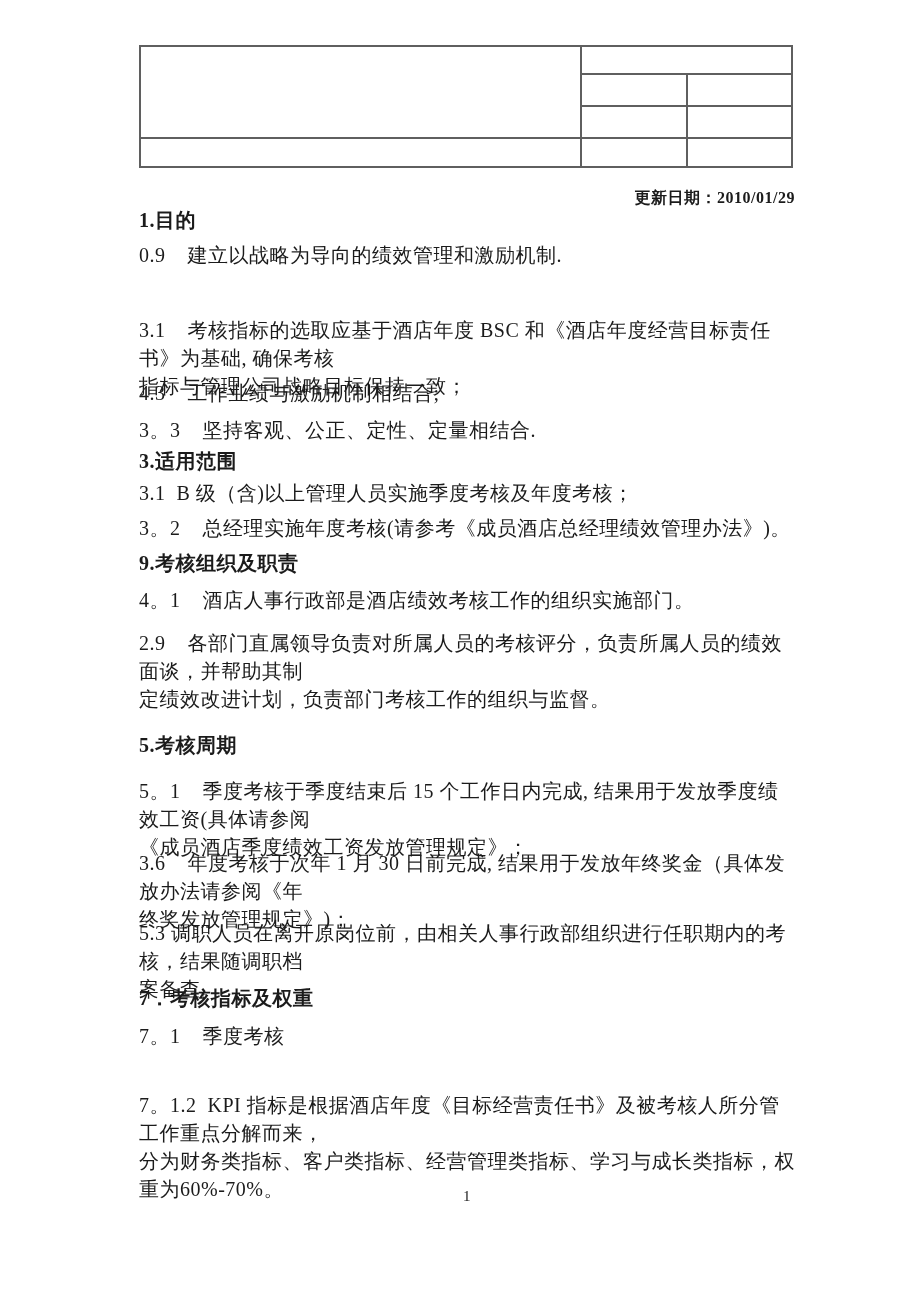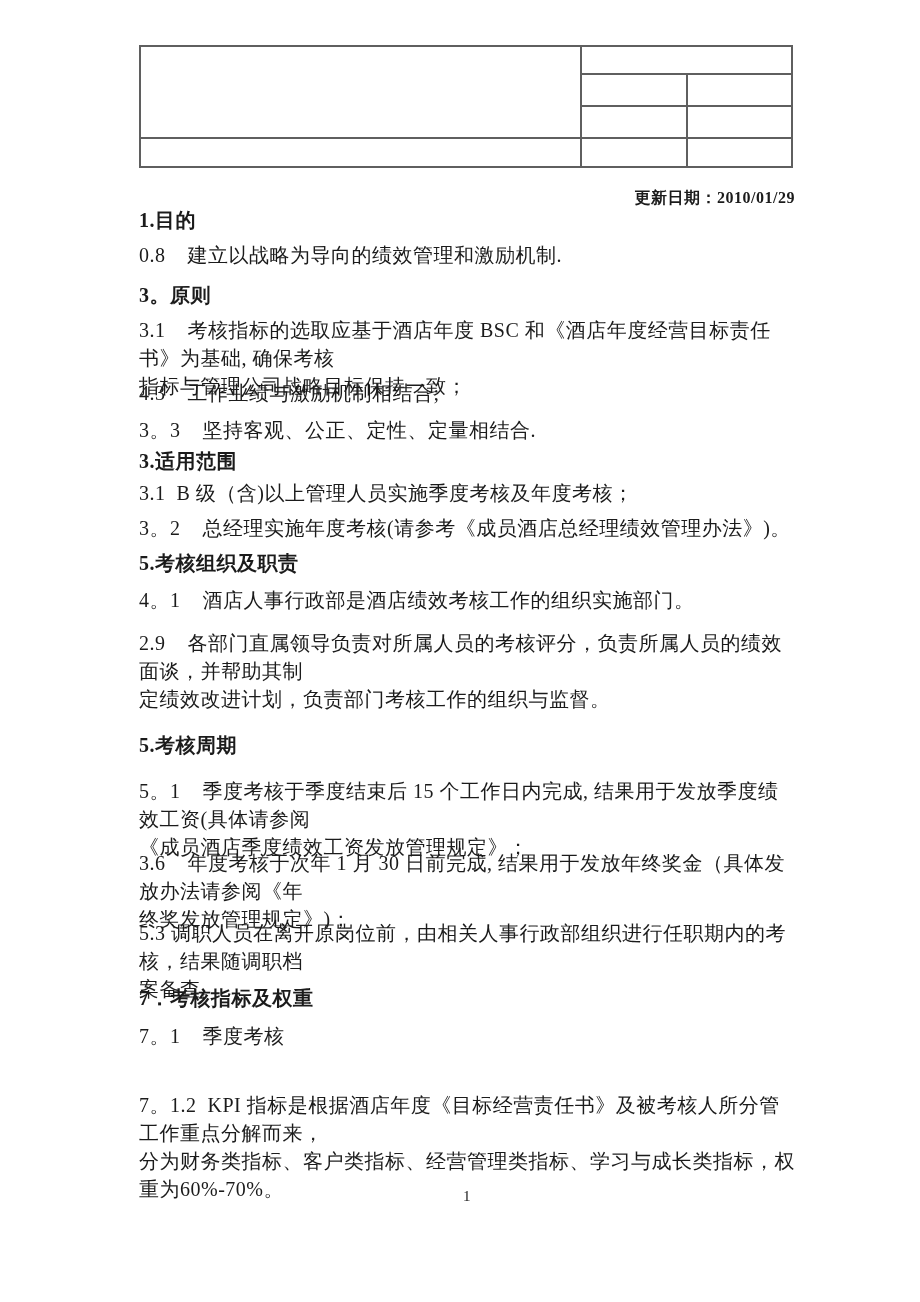--- a/index.html
+++ b/index.html
@@ -51,30 +51,29 @@
       <td></td>
       <td></td>
       <td></td>
     </tr>
   </tbody>
     </table>
 
   <p class="para bold right" style="top:184px;font-size:16px">更新日期：2010/01/29</p>
 
   <p class="para bold" style="top:206px">1.目的</p>
-  <p class="para" style="top:241px">0.8    建立以战略为导向的绩效管理和激励机制.</p>
-  <p class="para bold" style="top:281px">3。原则</p>
+  <p class="para" style="top:241px">0.9    建立以战略为导向的绩效管理和激励机制.</p>
   <p class="para" style="top:316px">3.1    考核指标的选取应基于酒店年度 BSC 和《酒店年度经营目标责任书》为基础, 确保考核
 指标与管理公司战略目标保持一致；</p>
   <p class="para" style="top:379px">4.3    工作业绩与激励机制相结合;</p>
   <p class="para" style="top:416px">3。3    坚持客观、公正、定性、定量相结合.</p>
   <p class="para bold" style="top:447px">3.适用范围</p>
   <p class="para" style="top:479px">3.1  B 级（含)以上管理人员实施季度考核及年度考核；</p>
   <p class="para" style="top:514px">3。2    总经理实施年度考核(请参考《成员酒店总经理绩效管理办法》)。</p>
-  <p class="para bold" style="top:549px">5.考核组织及职责</p>
+  <p class="para bold" style="top:549px">9.考核组织及职责</p>
   <p class="para" style="top:586px">4。1    酒店人事行政部是酒店绩效考核工作的组织实施部门。</p>
   <p class="para" style="top:629px">2.9    各部门直属领导负责对所属人员的考核评分，负责所属人员的绩效面谈，并帮助其制
 定绩效改进计划，负责部门考核工作的组织与监督。</p>
   <p class="para bold" style="top:731px">5.考核周期</p>
   <p class="para" style="top:777px">5。1    季度考核于季度结束后 15 个工作日内完成, 结果用于发放季度绩效工资(具体请参阅
 《成员酒店季度绩效工资发放管理规定》；</p>
   <p class="para" style="top:849px">3.6    年度考核于次年 1 月 30 日前完成, 结果用于发放年终奖金（具体发放办法请参阅《年
 终奖发放管理规定》)；</p>
   <p class="para" style="top:919px">5.3 调职人员在离开原岗位前，由相关人事行政部组织进行任职期内的考核，结果随调职档
 案备查。</p>

